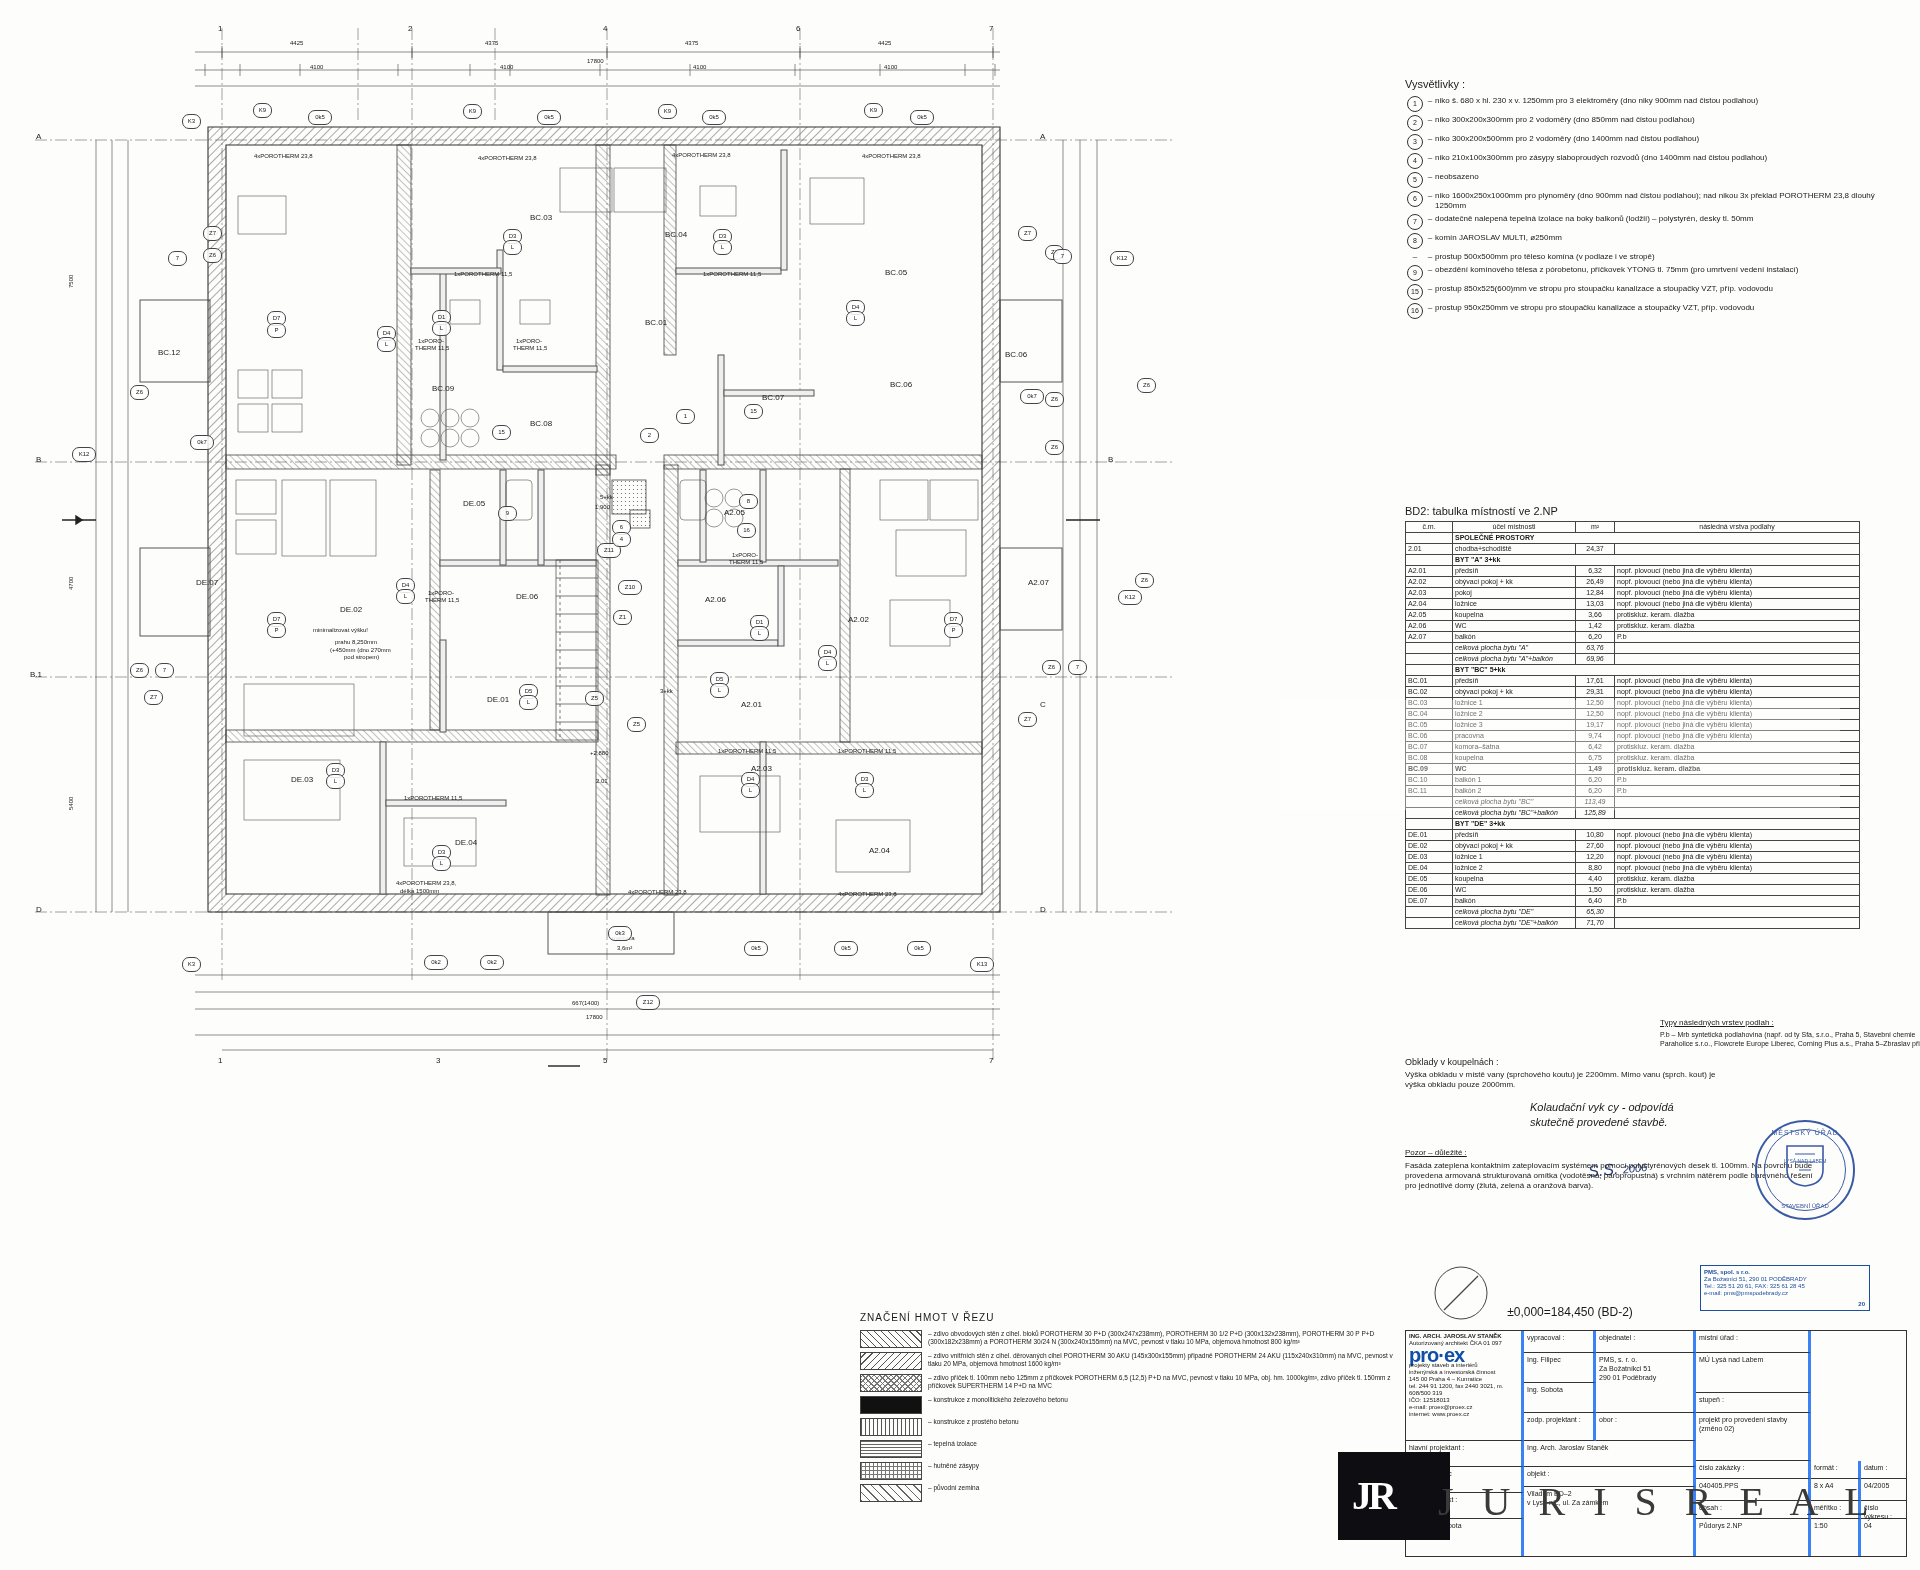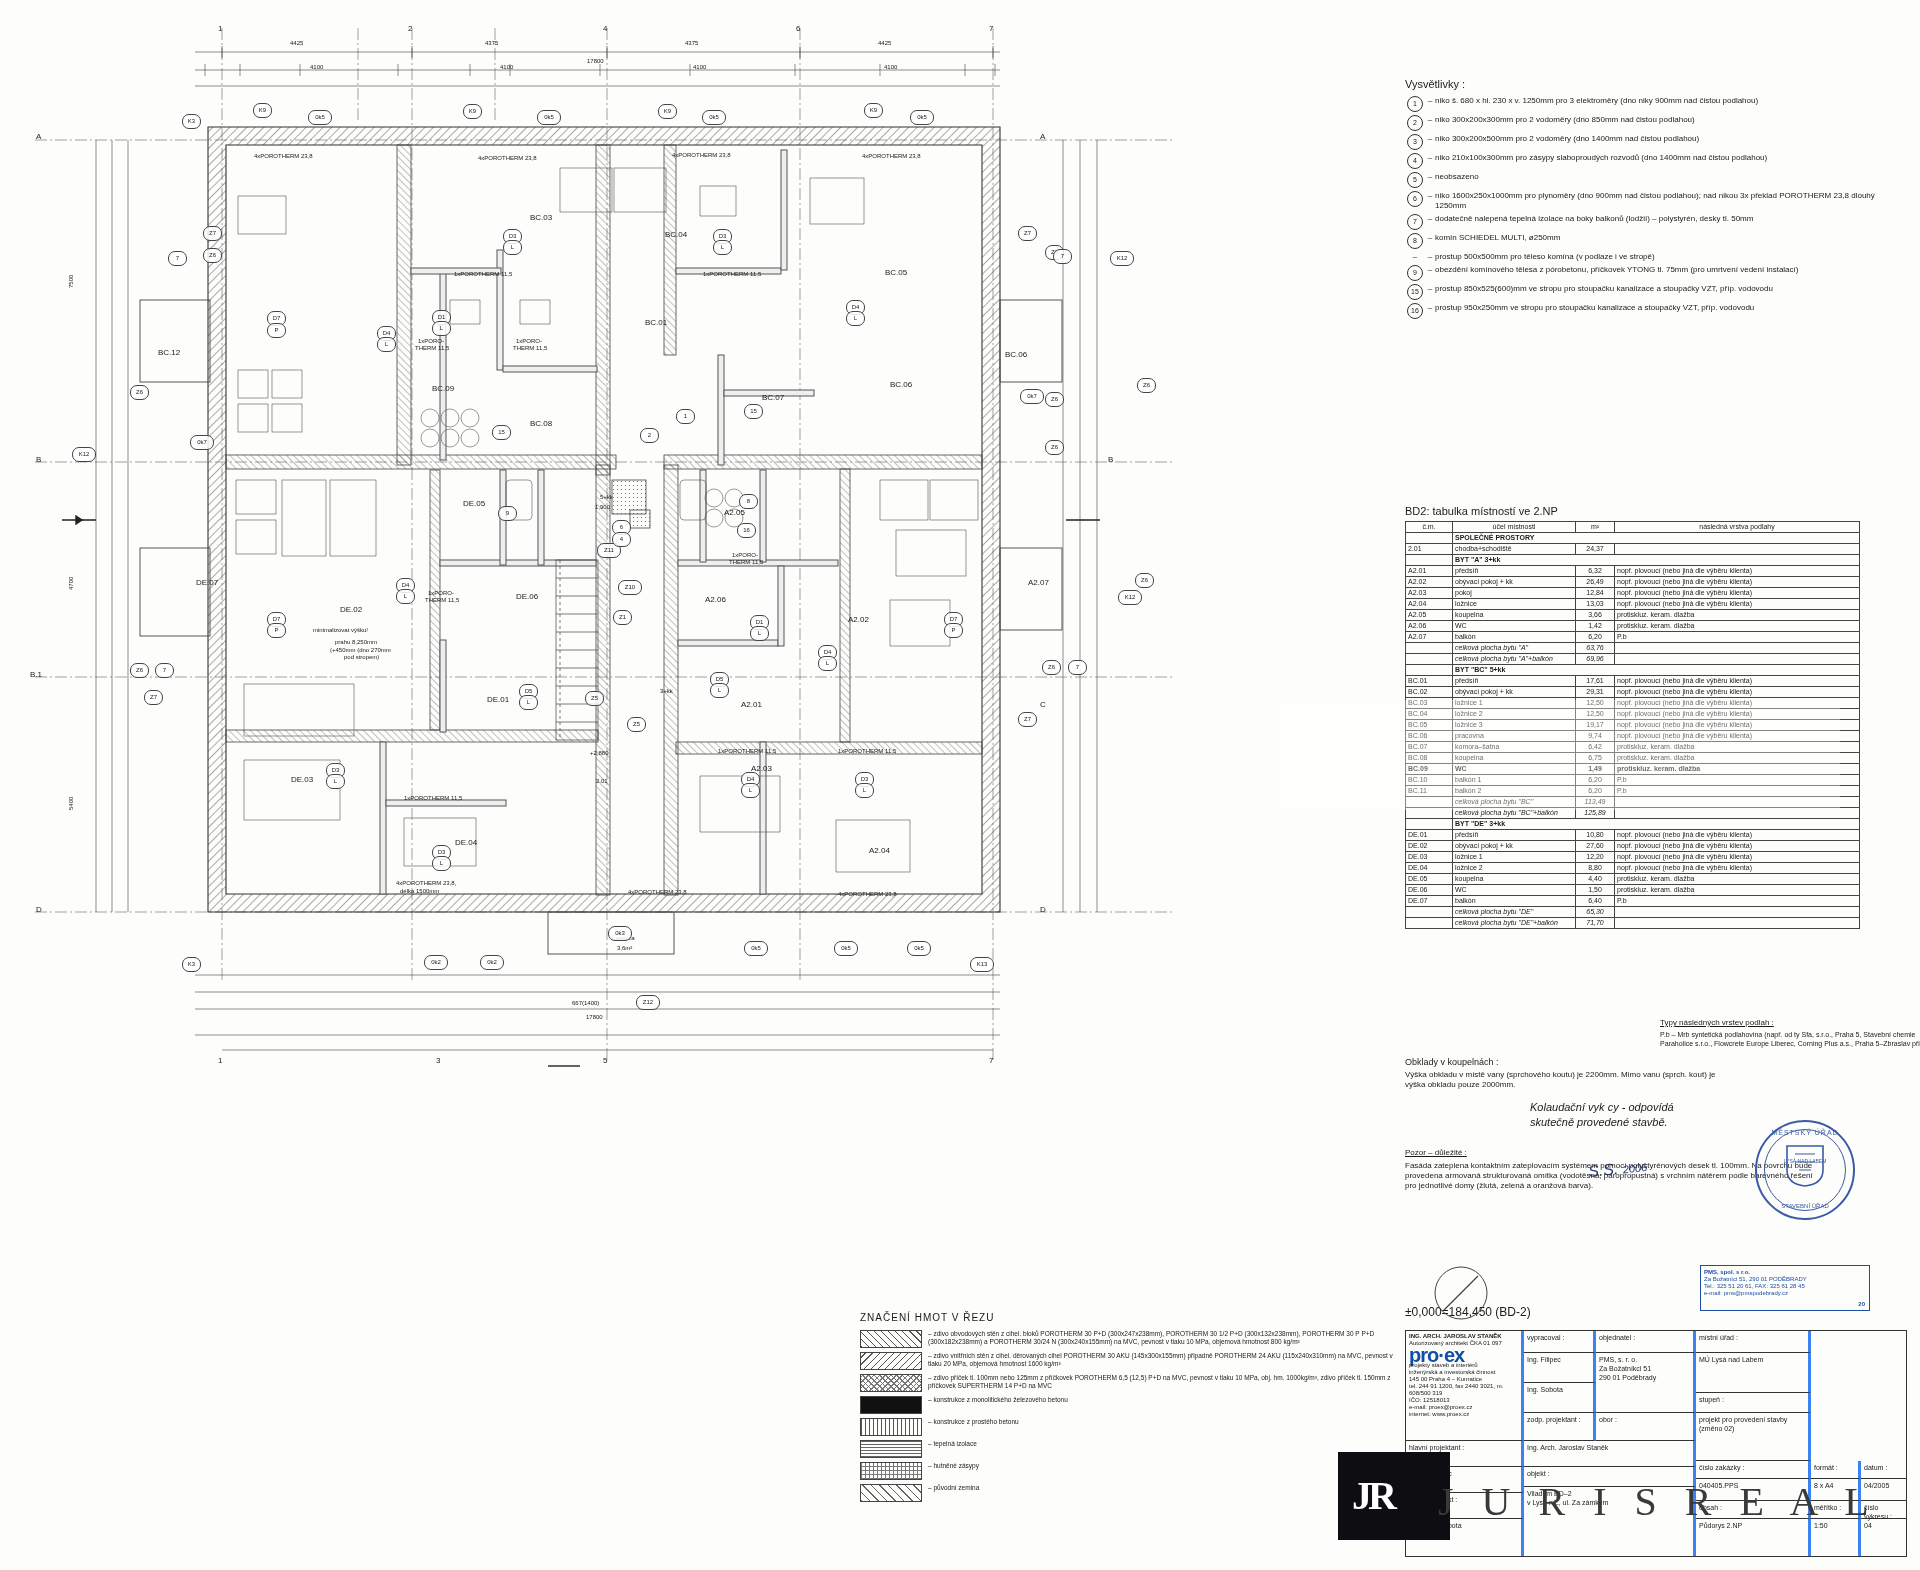--- a/index.html
+++ b/index.html
@@ -62,21 +62,21 @@
   
   #hmoty{position:absolute;left:860px;top:1330px;width:540px;}
   #hmoty .row{display:flex;align-items:flex-start;margin-bottom:4px;}
   #hmoty .sw{flex:0 0 60px;height:16px;border:1px solid #444;margin-right:6px;}
   #hmoty .desc{font-size:6.5px;line-height:8px;flex:1;}
 
   
   #titleblock{position:absolute;left:1405px;top:1330px;width:500px;height:225px;border:1px solid #333;}
   #titleblock .cell{position:absolute;border-right:3px solid #3b82f6;border-bottom:1px solid #333;box-sizing:border-box;padding:2px 3px;font-size:7px;line-height:9px;}
   .pro-ex{font-size:20px;font-weight:bold;color:#0f4fa8;letter-spacing:-1px;}
-  #elev{position:absolute;left:1405px;top:1305px;width:330px;text-align:left;font-size:12px;}
+  #elev{position:absolute;left:1405px;top:1305px;width:330px;text-align:center;font-size:12px;}
   #znaceni-h{position:absolute;left:860px;top:1312px;font-size:10px;letter-spacing:1px;}
 
   
   #watermark{position:absolute;left:1338px;top:1452px;width:560px;height:90px;}
   #wm-box{position:absolute;left:0;top:0;width:88px;height:88px;background:#0d0d12;padding-left:24px;}
   #wm-box .jr{position:absolute;left:14px;top:20px;color:#fff;font-size:40px;font-weight:bold;letter-spacing:-4px;font-family:"Liberation Serif",serif;}
   #wm-text{position:absolute;left:100px;top:26px;font-size:40px;letter-spacing:9px;color:#3a3a3a;font-family:"Liberation Serif",serif;}
   #wm-soft{position:absolute;left:1280px;top:700px;width:560px;height:110px;background:rgba(255,255,255,0.35);}
 </style>
 </head>
@@ -500,21 +500,21 @@
           <div class="txt">niko 1600x250x1000mm pro plynoměry (dno 900mm nad čistou podlahou); nad nikou 3x překlad POROTHERM 23,8 dlouhý 1250mm</div>
         </li>
         <li>
           <div class="num"><span>7</span></div>
           <div class="dash">–</div>
           <div class="txt">dodatečně nalepená tepelná izolace na boky balkonů (lodžií) – polystyrén, desky tl. 50mm</div>
         </li>
         <li>
           <div class="num"><span>8</span></div>
           <div class="dash">–</div>
-          <div class="txt">komín SCHIEDEL MULTI, ø250mm</div>
+          <div class="txt">komín JAROSLAV MULTI, ø250mm</div>
         </li>
         <li>
           <div class="num">–</div>
           <div class="dash">–</div>
           <div class="txt">prostup 500x500mm pro těleso komína (v podlaze i ve stropě)</div>
         </li>
         <li>
           <div class="num"><span>9</span></div>
           <div class="dash">–</div>
           <div class="txt">obezdění komínového tělesa z pórobetonu, příčkovek YTONG tl. 75mm (pro umrtvení vedení instalací)</div>

